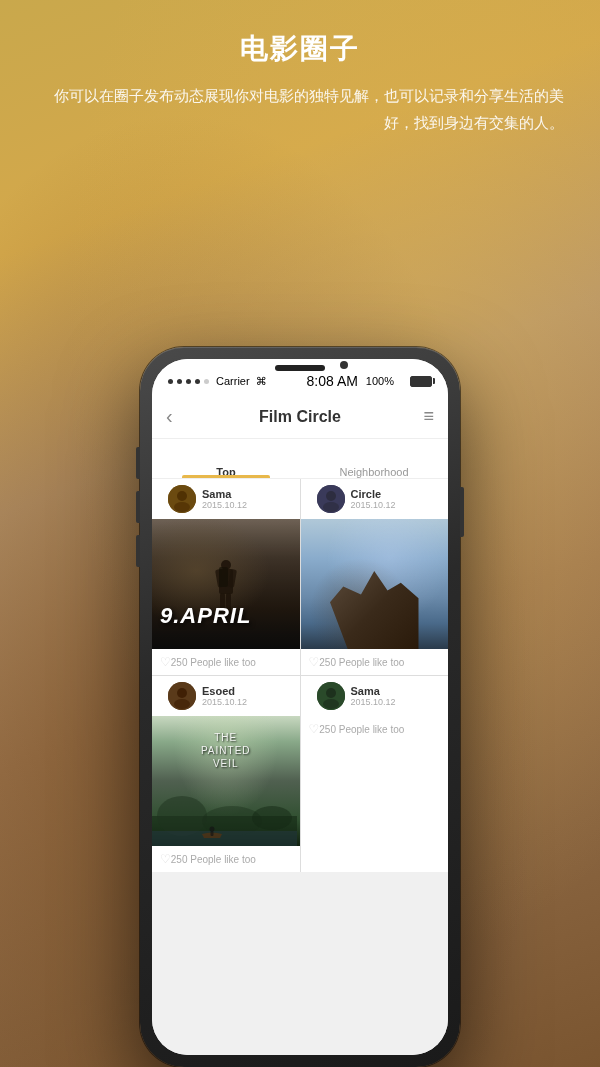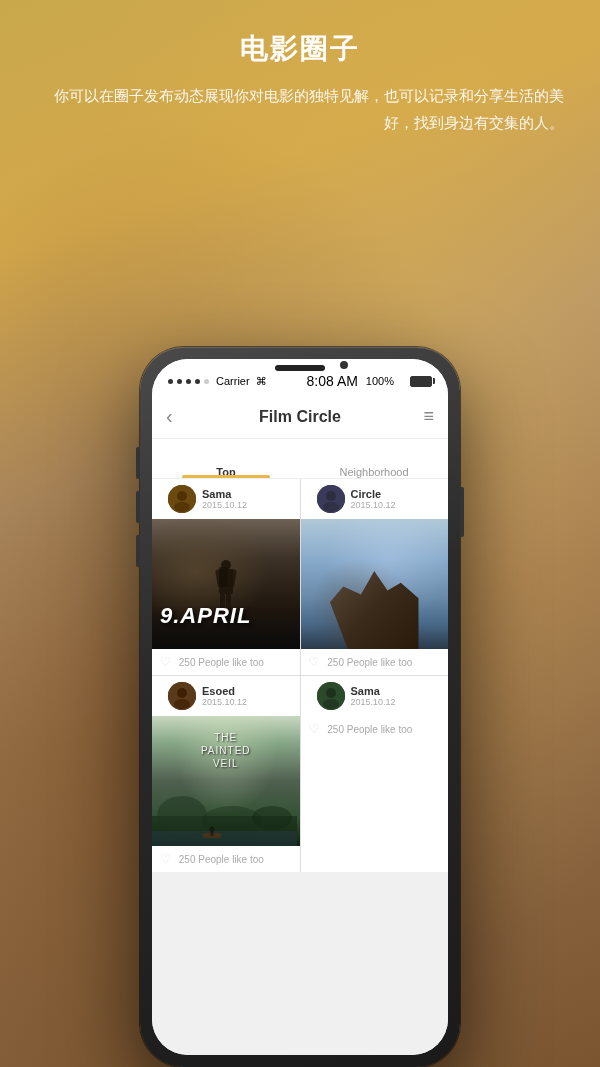--- a/index.html
+++ b/index.html
@@ -390,21 +390,21 @@
       text-transform: uppercase;
       letter-spacing: 0.5px;
       line-height: 1.3;
       text-shadow: 1px 1px 3px rgba(0,0,0,0.9);
     }
 
     .post-footer {
       display: flex;
       align-items: center;
       padding: 6px 8px;
-      gap: 8px;
+      gap: 0;
     }
     .heart-icon {
       color: #ddd;
       font-size: 12px;
     }
     .like-text {
       font-size: 10px;
       color: #aaa;
     }
   </style>

